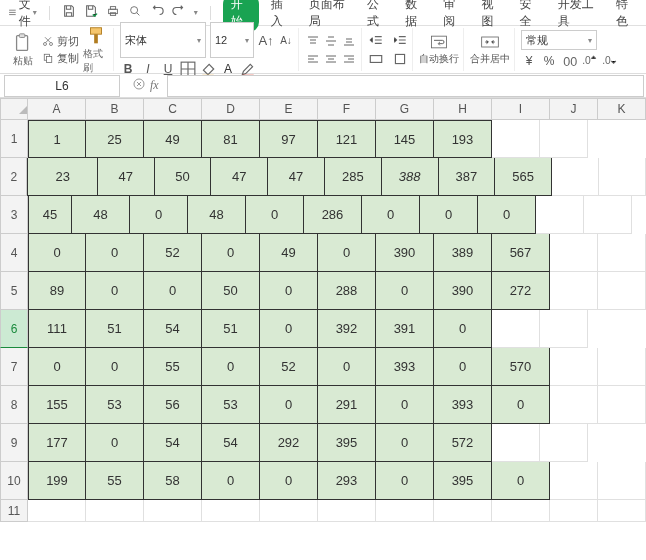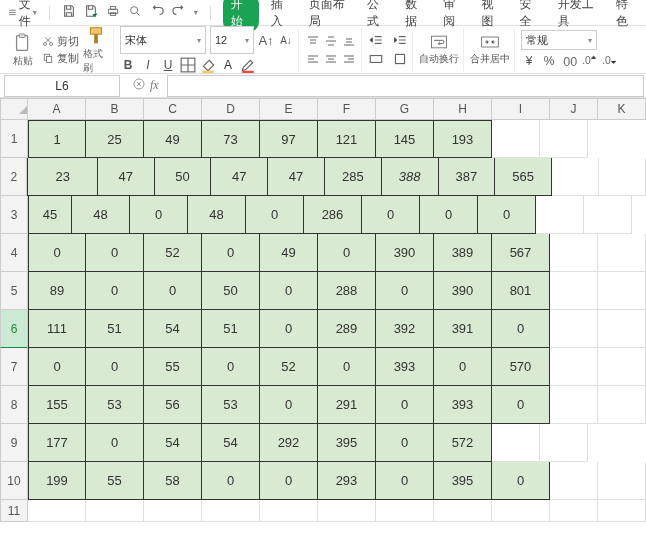--- a/index.html
+++ b/index.html
@@ -22,21 +22,21 @@
 .row { display: flex; align-items: center; gap: 4px; }
 .paste-big { display: flex; flex-direction: column; align-items: center; justify-content: center; width: 30px; }
 .paste-big svg { width: 22px; height: 22px; }
 .paste-big span { font-size: 10px; color: #666; }
 .clip-col { display: flex; flex-direction: column; gap: 2px; }
 .clip-item { display: flex; align-items: center; gap: 3px; font-size: 11px; color: #555; }
 .clip-item svg { width: 12px; height: 12px; }
 .format-paint { display: flex; flex-direction: column; align-items: center; width: 26px; }
 .format-paint svg { width: 22px; height: 22px; }
 
-.font-box, .size-box { border: 1px solid #ccc; height: 28px; display: flex; align-items: center; padding: 0 4px; font-size: 11px; background: #fff; gap: 1px; }
+.font-box, .size-box { border: 1px solid #ccc; height: 36px; display: flex; align-items: center; padding: 0 4px; font-size: 11px; background: #fff; gap: 1px; }
 .font-box { width: 86px; justify-content: space-between; }
 .size-box { width: 44px; justify-content: space-between; }
 .caret { font-size: 8px; color: #888; }
 
 .ico { width: 16px; height: 16px; display: inline-flex; align-items: center; justify-content: center; font-size: 12px; color: #555; }
 .a-up { font-size: 13px; } .a-dn { font-size: 10px; }
 
 .align-grid { display: grid; grid-template-columns: repeat(3,16px); grid-template-rows: repeat(2,16px); gap: 2px; }
 .align-grid div { display:flex; align-items:center; justify-content:center; }
 .align-grid svg { width:14px; height:14px; }
@@ -350,21 +350,21 @@
       <div class="colhdr" style="width: 58px;">I</div>
       <div class="colhdr" style="width: 48px;">J</div>
       <div class="colhdr" style="width: 48px;">K</div>
     </div>
   <div class="rows">
       <div class="rowline tall topborder">
         <div class="rowhdr">1</div>
         <div class="cell data leftborder" style="width: 58px;">1</div>
         <div class="cell data" style="width: 58px;">25</div>
         <div class="cell data" style="width: 58px;">49</div>
-        <div class="cell data" style="width: 58px;">73</div>
+        <div class="cell data" style="width: 58px;">81</div>
         <div class="cell data" style="width: 58px;">97</div>
         <div class="cell data" style="width: 58px;">121</div>
         <div class="cell data" style="width: 58px;">145</div>
         <div class="cell data" style="width: 58px;">193</div>
         <div class="cell" style="width: 48px;"></div>
         <div class="cell" style="width: 48px;"></div>
       </div>
       <div class="rowline tall">
         <div class="rowhdr">2</div>
         <div class="cell data leftborder" style="width: 72px;">23</div>
@@ -410,32 +410,31 @@
       <div class="rowline tall">
         <div class="rowhdr">5</div>
         <div class="cell data leftborder" style="width: 58px;">89</div>
         <div class="cell data" style="width: 58px;">0</div>
         <div class="cell data" style="width: 58px;">0</div>
         <div class="cell data" style="width: 58px;">50</div>
         <div class="cell data" style="width: 58px;">0</div>
         <div class="cell data" style="width: 58px;">288</div>
         <div class="cell data" style="width: 58px;">0</div>
         <div class="cell data" style="width: 58px;">390</div>
-        <div class="cell data" style="width: 58px;">801</div>
+        <div class="cell data" style="width: 58px;">272</div>
         <div class="cell" style="width: 48px;"></div>
         <div class="cell" style="width: 48px;"></div>
       </div>
       <div class="rowline tall">
         <div class="rowhdr sel">6</div>
         <div class="cell data leftborder" style="width: 58px;">111</div>
         <div class="cell data" style="width: 58px;">51</div>
         <div class="cell data" style="width: 58px;">54</div>
         <div class="cell data" style="width: 58px;">51</div>
         <div class="cell data" style="width: 58px;">0</div>
-        <div class="cell data" style="width: 58px;">289</div>
         <div class="cell data" style="width: 58px;">392</div>
         <div class="cell data" style="width: 58px;">391</div>
         <div class="cell data" style="width: 58px;">0</div>
         <div class="cell" style="width: 48px;"></div>
         <div class="cell" style="width: 48px;"></div>
       </div>
       <div class="rowline tall">
         <div class="rowhdr">7</div>
         <div class="cell data leftborder" style="width: 58px;">0</div>
         <div class="cell data" style="width: 58px;">0</div>

